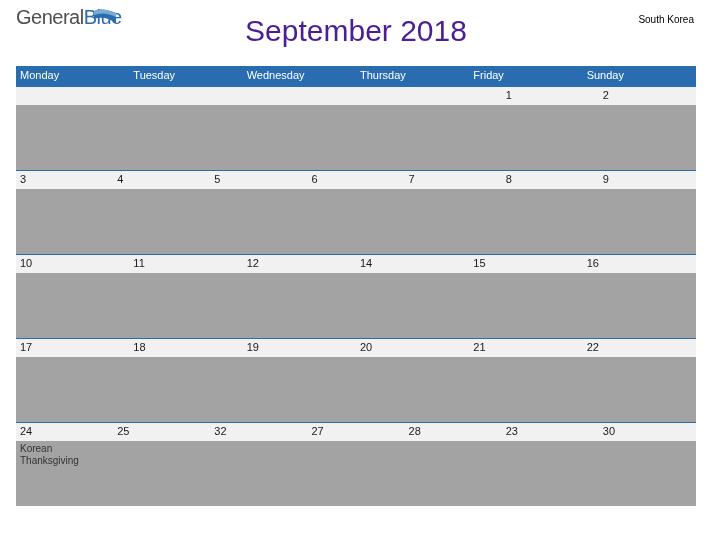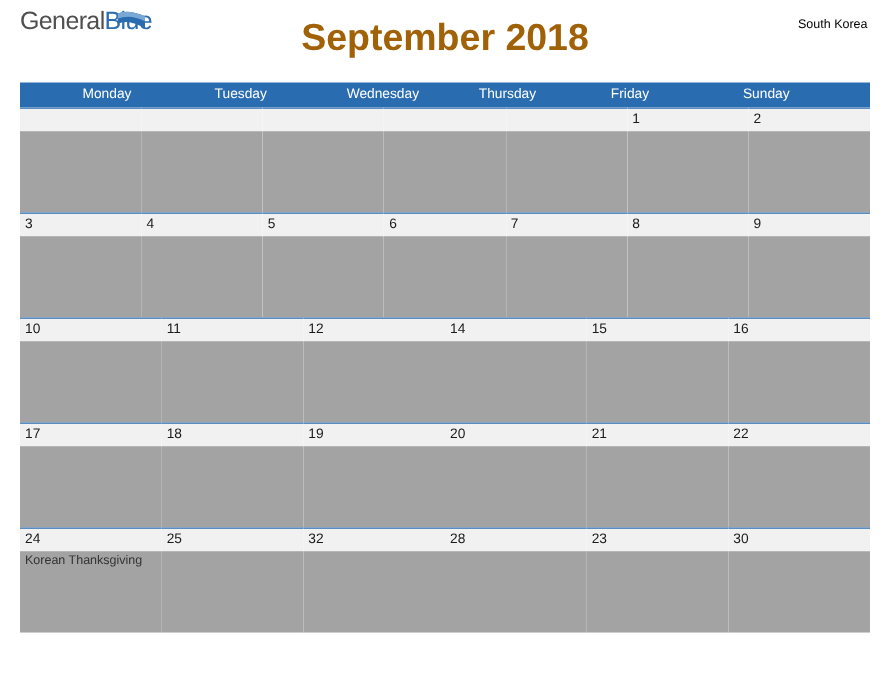--- a/index.html
+++ b/index.html
@@ -29,39 +29,38 @@
   .logo-swoosh {
     position: absolute;
     left: 94px;
     top: 9px;
     width: 22px;
     height: 14px;
   }
   .title {
     text-align: center;
     font-size: 30px;
-    color: #a16207;
-    font-weight: 700;
+    color: #4c1d95;
+    font-weight: 400;
     padding-top: 6px;
   }
   .region {
     position: absolute;
     right: 18px;
     top: 14px;
     font-size: 10px;
     color: #000000;
   }
   .cal {
     margin: 12px 16px 0 16px;
   }
   .dow-row {
     display: flex;
     background: #2a6cb0;
     height: 20px;
-    padding-left: 46px;
   }
   .dow-cell {
     flex: 1;
     color: #ffffff;
     font-size: 11px;
     padding: 3px 4px 0 4px;
   }
   .week {
     display: flex;
     height: 84px;
@@ -238,20 +237,24 @@
       </div>
     <div class="day-cell">
         <div class="day-head">25</div>
         <div class="day-body"></div>
       </div>
     <div class="day-cell">
         <div class="day-head">32</div>
         <div class="day-body"></div>
       </div>
     <div class="day-cell">
+        <div class="day-head">27</div>
+        <div class="day-body"></div>
+      </div>
+    <div class="day-cell">
         <div class="day-head">28</div>
         <div class="day-body"></div>
       </div>
     <div class="day-cell">
         <div class="day-head">23</div>
         <div class="day-body"></div>
       </div>
     <div class="day-cell">
         <div class="day-head">30</div>
         <div class="day-body"></div>

